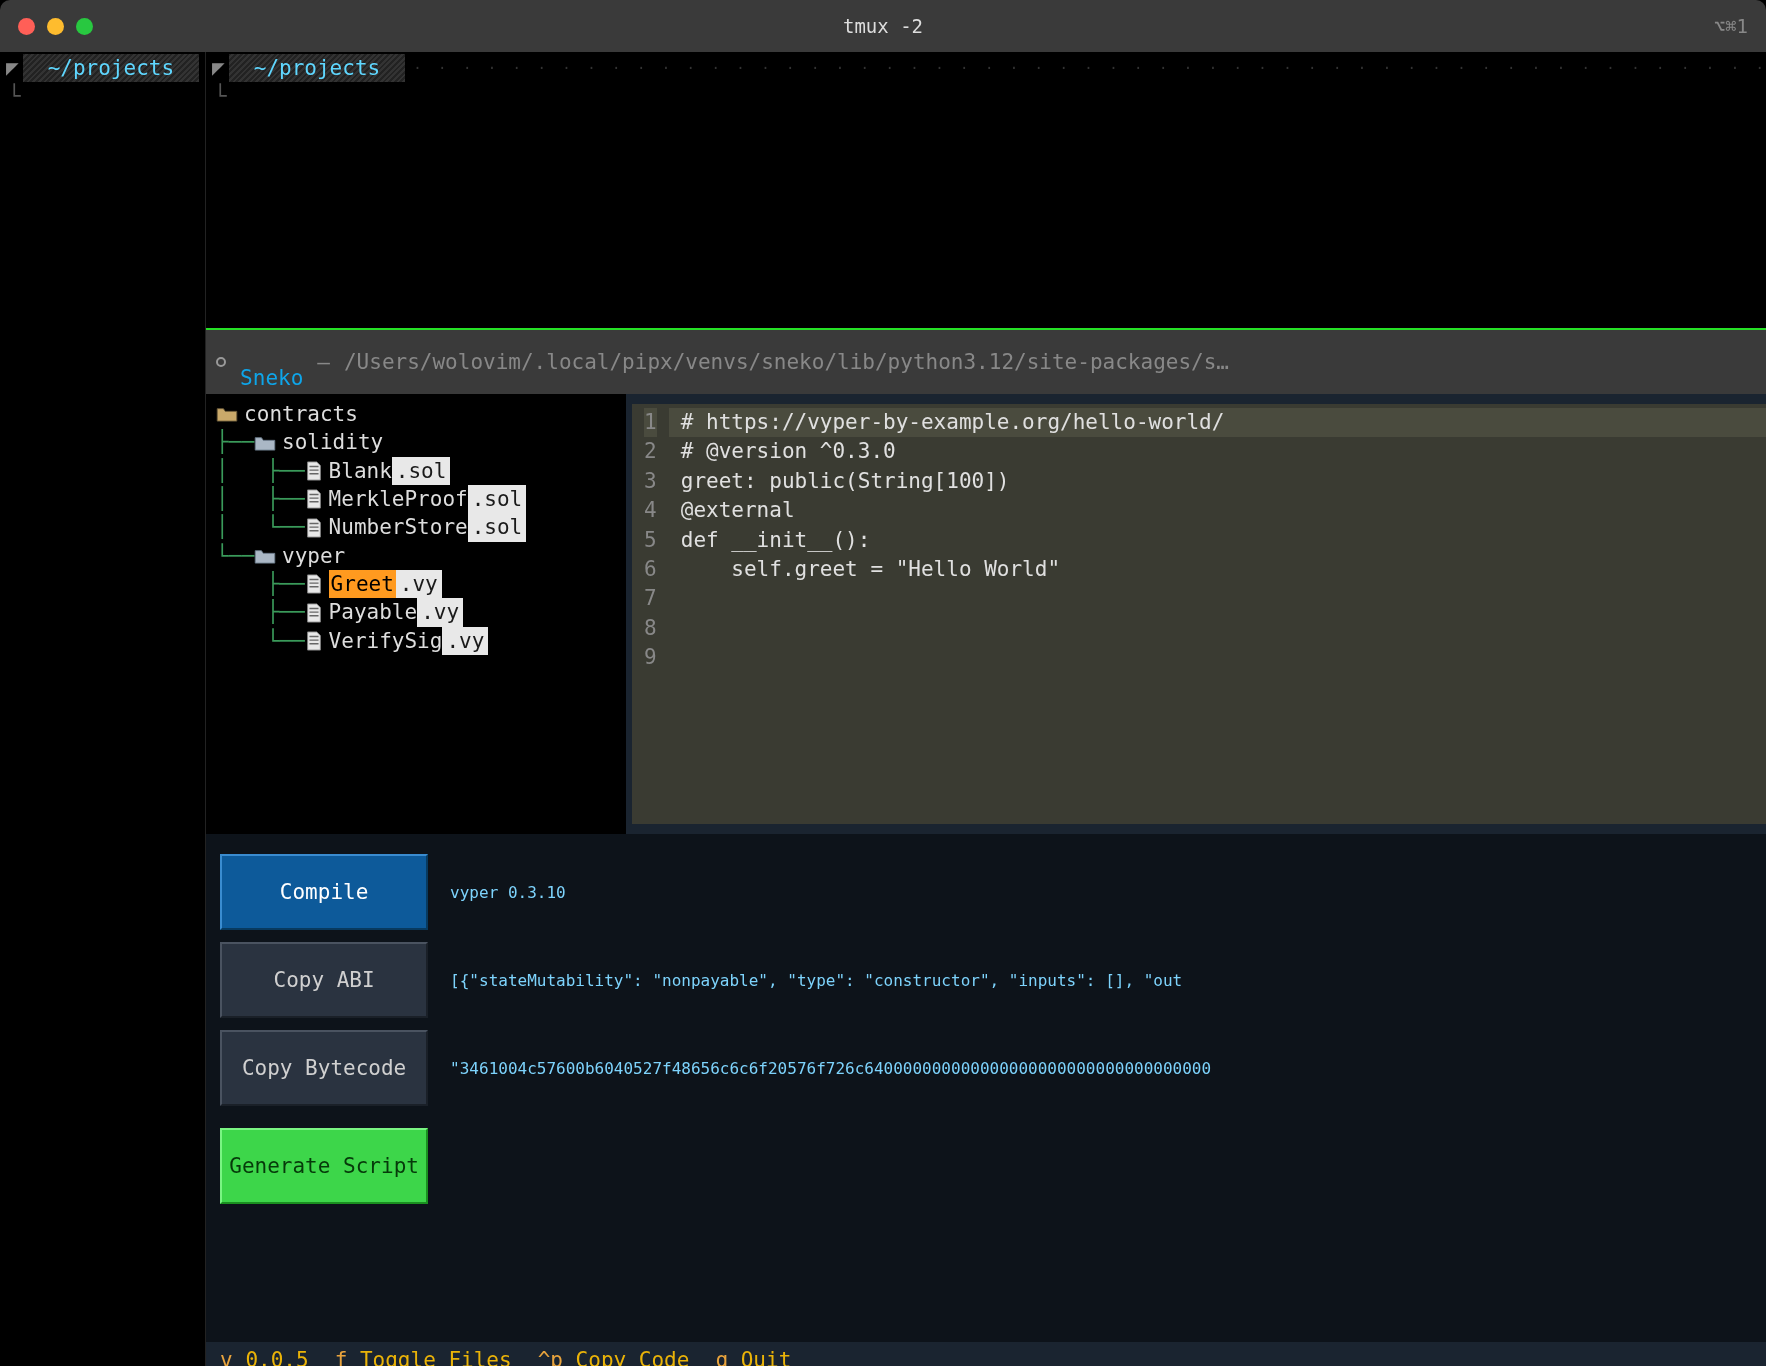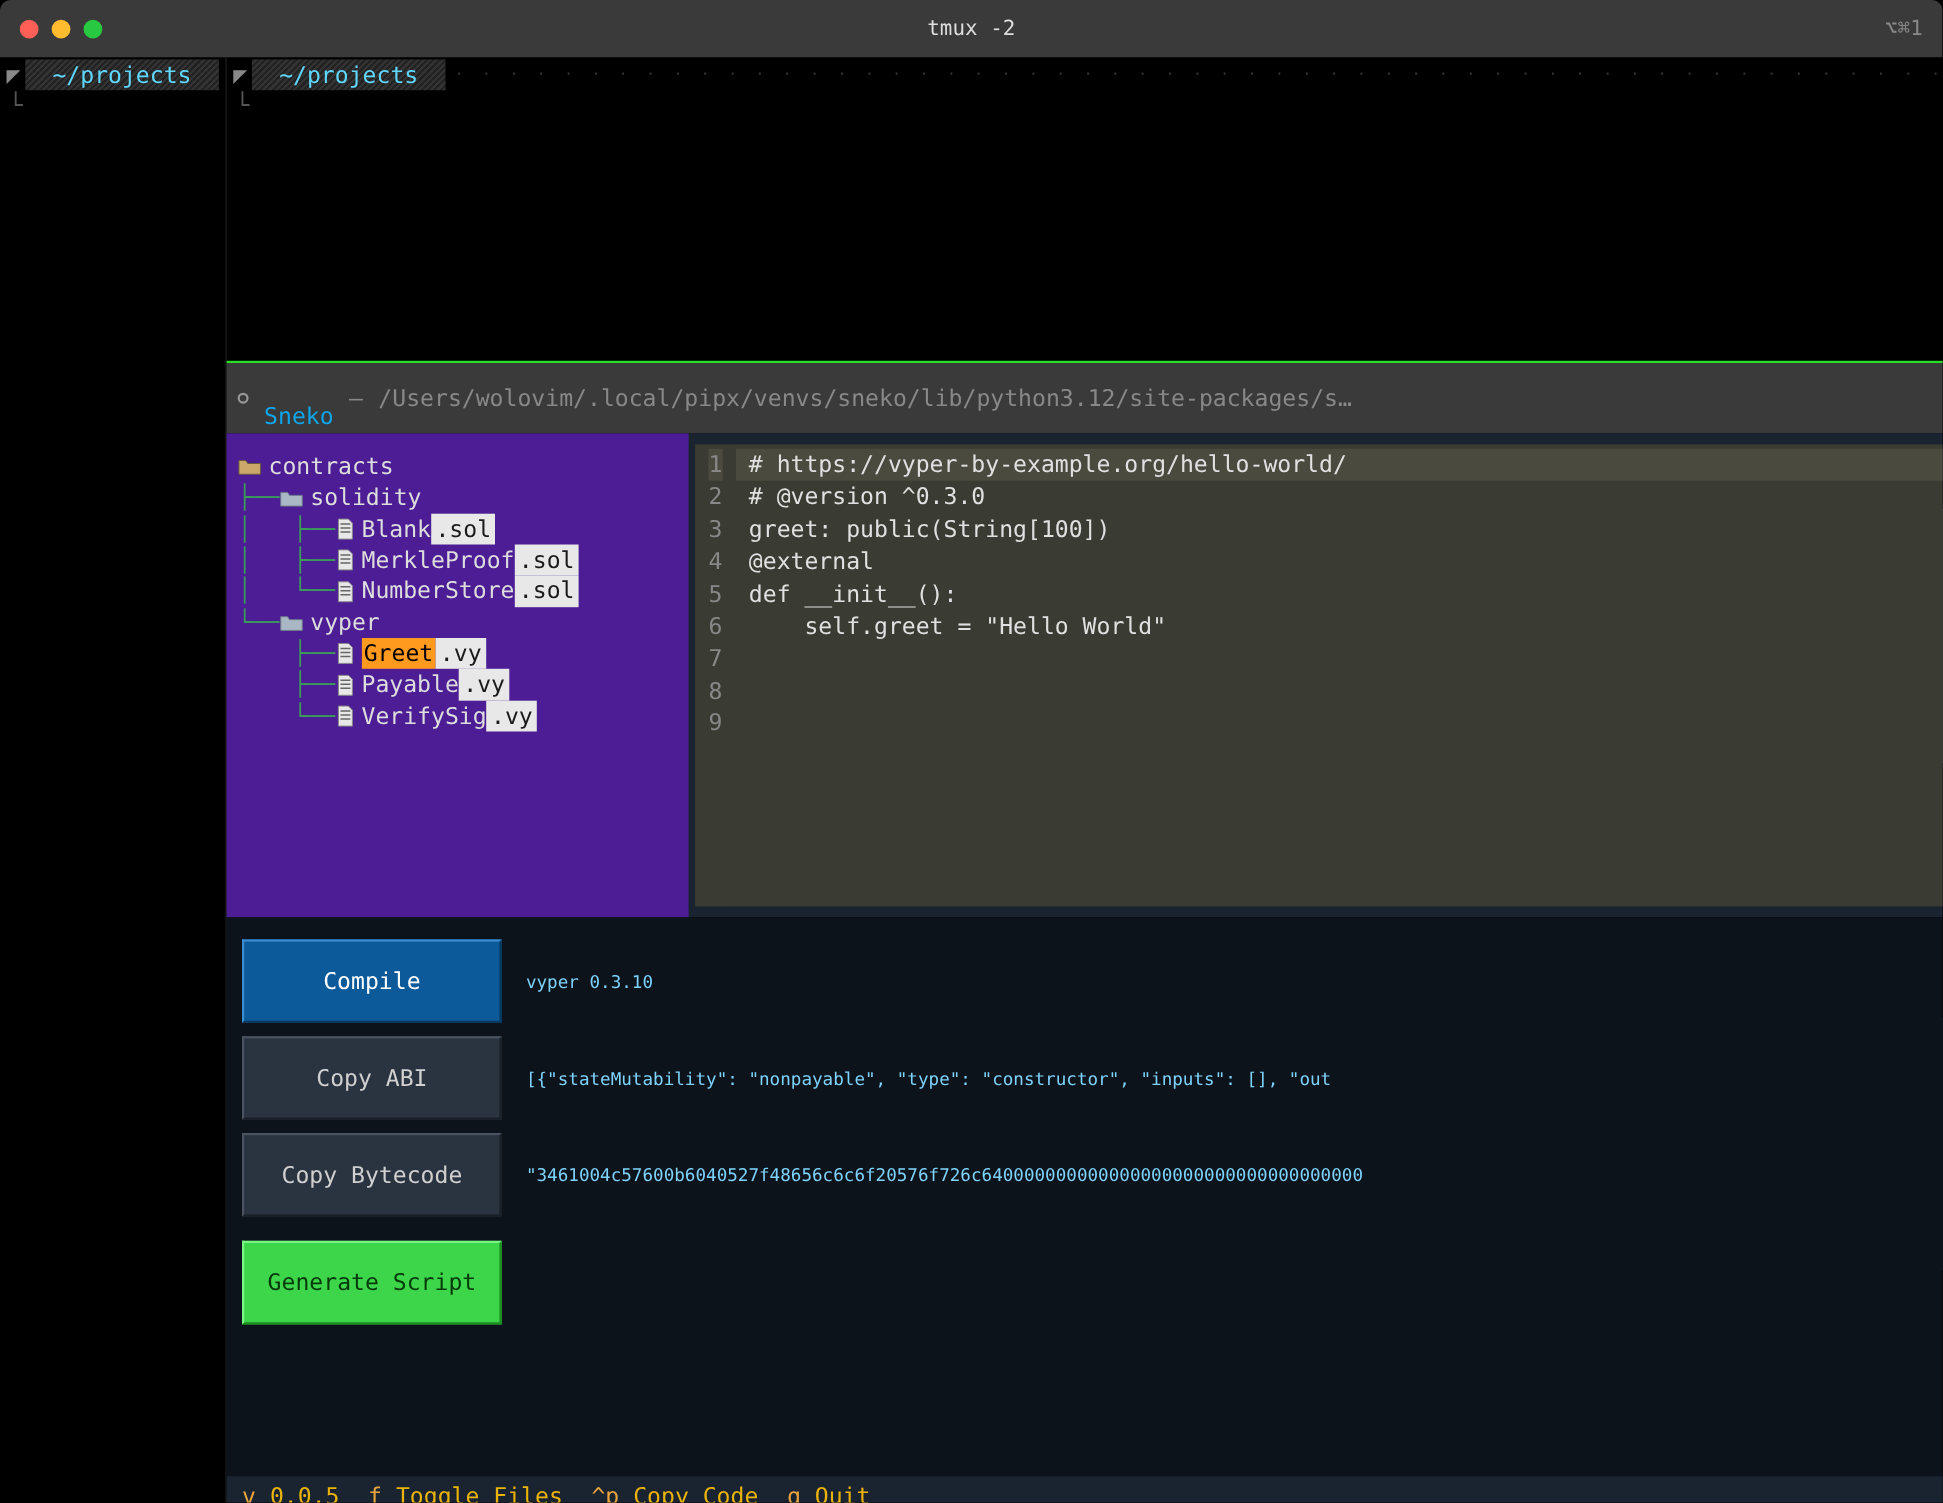--- a/index.html
+++ b/index.html
@@ -137,22 +137,22 @@
 
 .app-body {
   display: flex;
   background: #1a2430;
   height: 440px;
 }
 
 
 .file-tree {
   width: 420px;
-  background: #4c1d95;
-  padding: 16px 10px;
+  background: #000000;
+  padding: 6px 10px;
   font-size: 21px;
   line-height: 1.35;
 }
 .tree-row {
   display: flex;
   align-items: center;
   white-space: nowrap;
 }
 .folder-icon {
   display: inline-flex;
@@ -214,21 +214,21 @@
   display: flex;
   flex-direction: column;
   gap: 12px;
 }
 .action-row {
   display: flex;
   align-items: stretch;
   gap: 22px;
 }
 .action-btn {
-  width: 236px;
+  width: 208px;
   min-height: 76px;
   display: flex;
   align-items: center;
   justify-content: center;
   font-size: 21px;
   border: 2px solid rgba(255,255,255,0.12);
   cursor: pointer;
 }
 .action-btn.compile {
   background: #0d5a9a;

